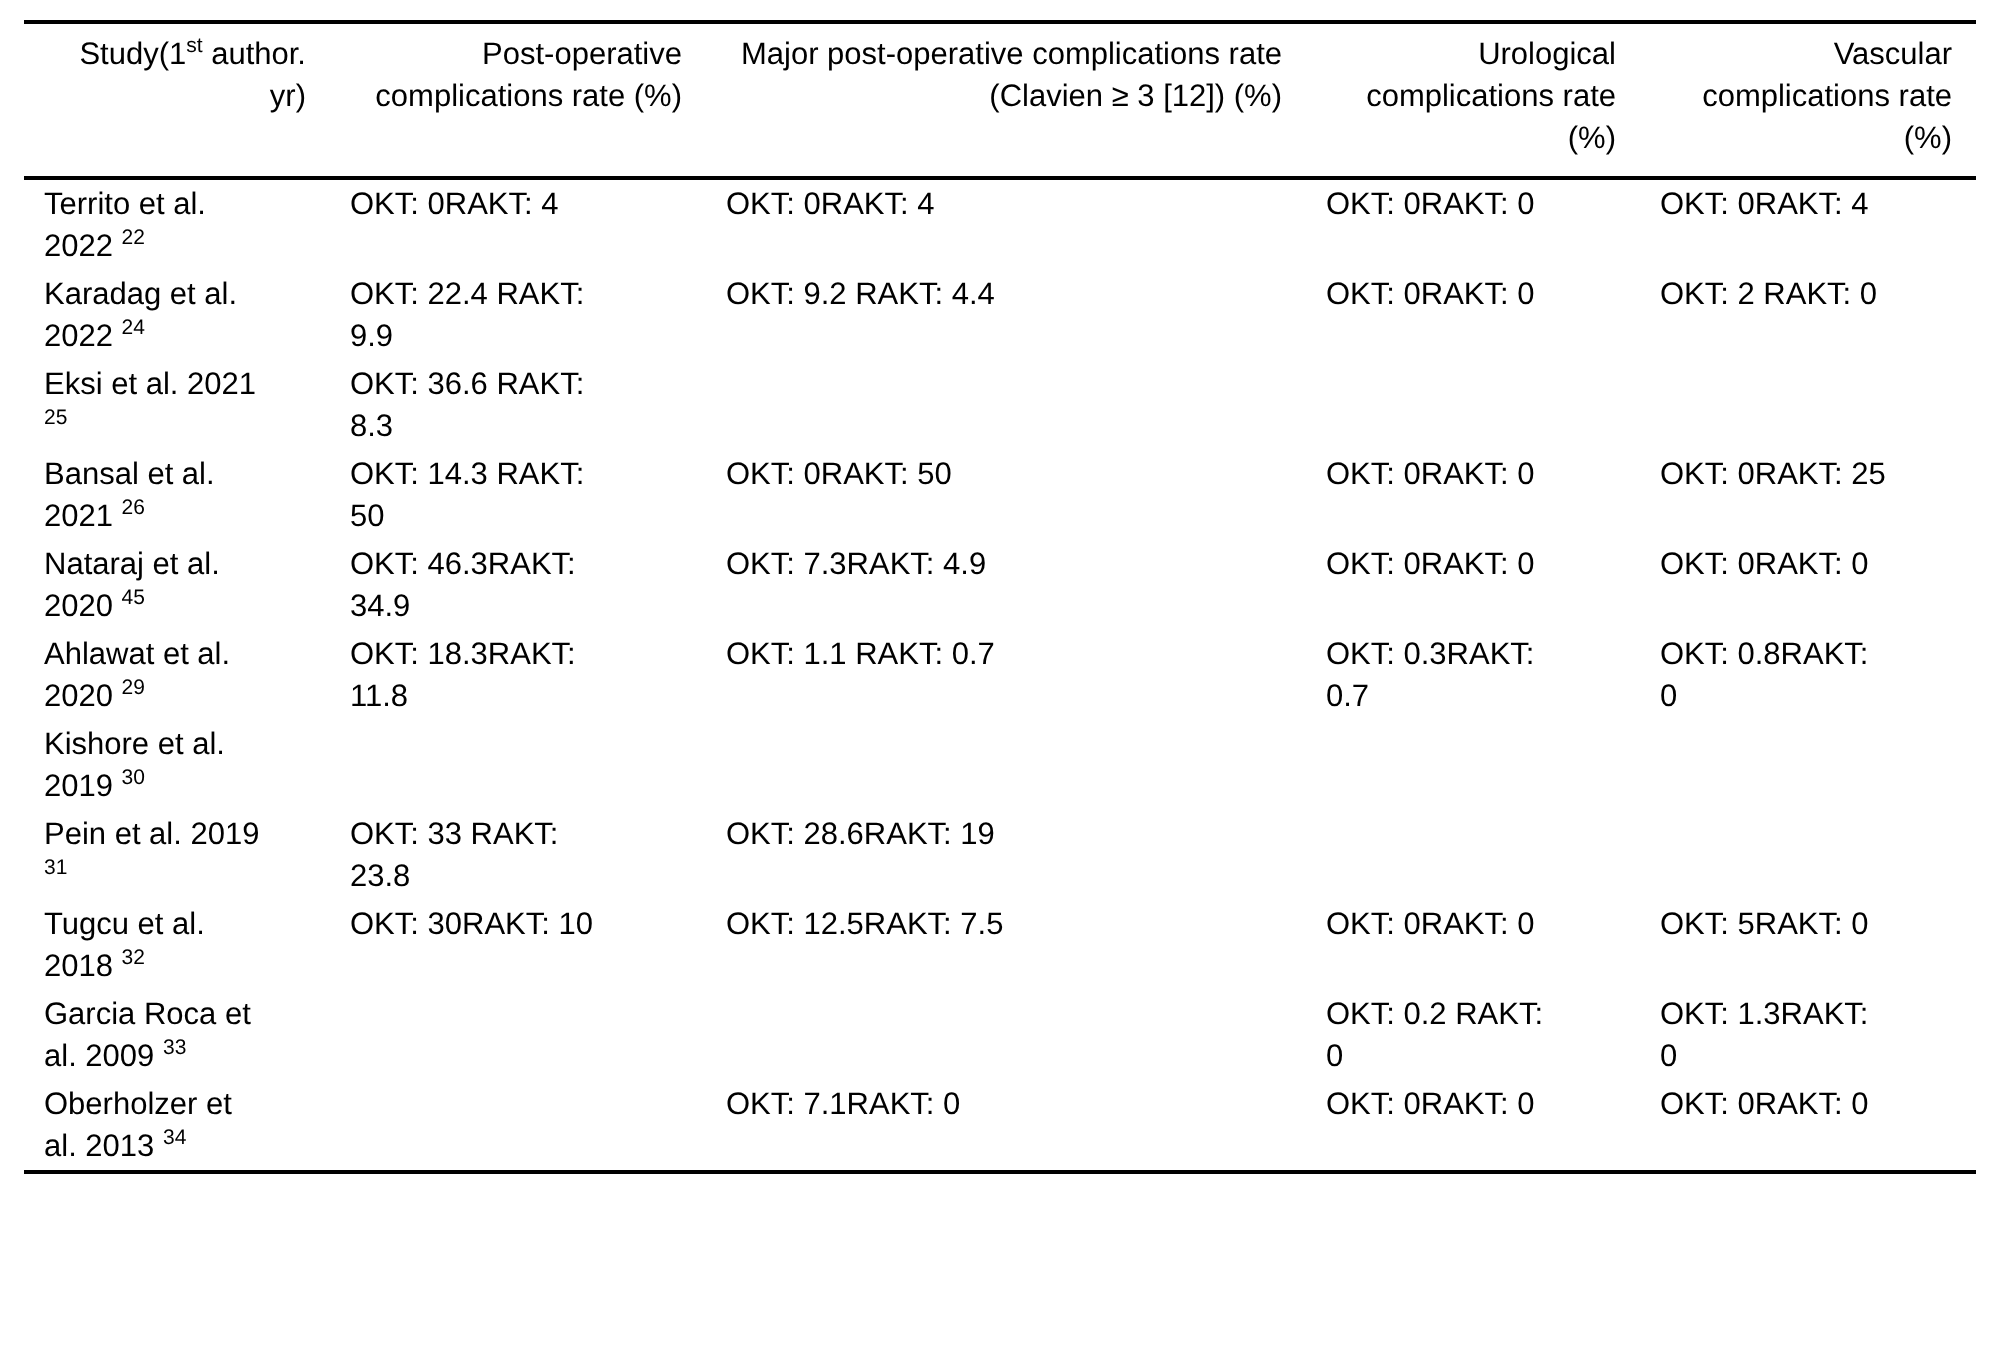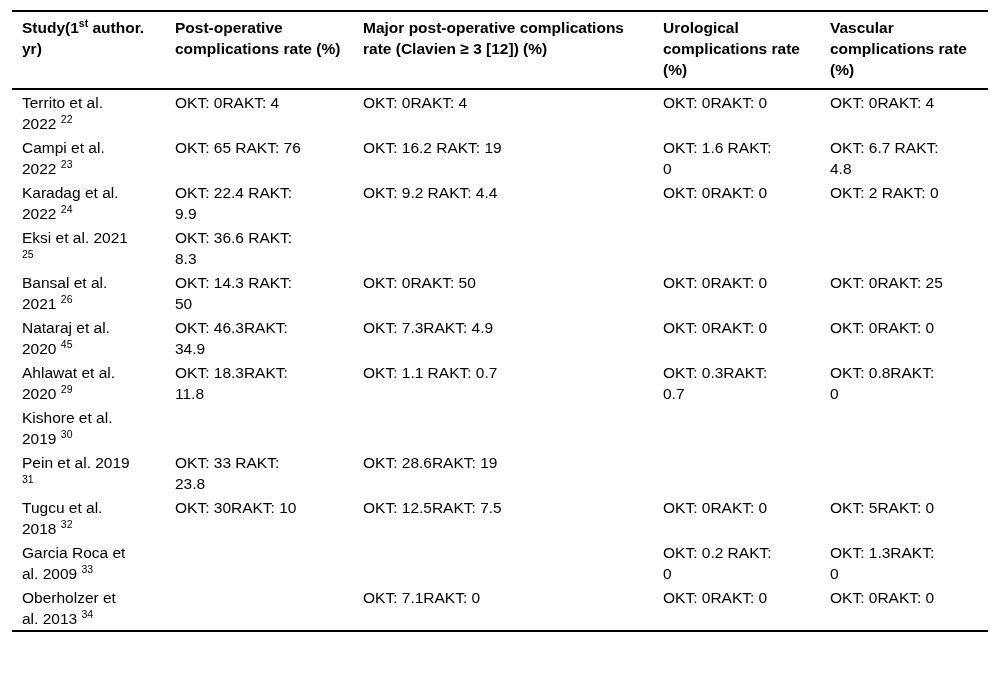--- a/index.html
+++ b/index.html
@@ -19,22 +19,22 @@
     border-collapse: collapse;
     table-layout: fixed;
     width: 976px;
     margin: 10px 12px 0 12px;
     border-top: 2px solid #000000;
     border-bottom: 2px solid #000000;
     font-size: 15.5px;
     line-height: 21px;
   }
   thead th {
-    font-weight: bold;
-    text-align: left;
+    font-weight: normal;
+    text-align: right;
     vertical-align: top;
     border-bottom: 2px solid #000000;
     padding: 5px 12px 8px 10px;
   }
   tbody td {
     vertical-align: top;
     padding: 2px 12px 1px 10px;
   }
   td.c1 { padding-right: 33px; }
   td.c2 { padding-right: 40px; }
@@ -70,27 +70,20 @@
     </thead>
     <tbody id="table-body">
   <tr>
     <td class="c1"><span>Territo et al. 2022</span> <sup>22</sup></td>
     <td class="c2">OKT: 0RAKT: 4</td>
     <td class="c3">OKT: 0RAKT: 4</td>
     <td class="c4">OKT: 0RAKT: 0</td>
     <td class="c5">OKT: 0RAKT: 4</td>
   </tr>
 
-  <tr>
-    <td class="c1"><span>Campi et al. 2022</span> <sup>23</sup></td>
-    <td class="c2">OKT: 65 RAKT: 76</td>
-    <td class="c3">OKT: 16.2 RAKT: 19</td>
-    <td class="c4">OKT: 1.6 RAKT: 0</td>
-    <td class="c5">OKT: 6.7 RAKT: 4.8</td>
-  </tr>
 
   <tr>
     <td class="c1"><span>Karadag et al. 2022</span> <sup>24</sup></td>
     <td class="c2">OKT: 22.4 RAKT: 9.9</td>
     <td class="c3">OKT: 9.2 RAKT: 4.4</td>
     <td class="c4">OKT: 0RAKT: 0</td>
     <td class="c5">OKT: 2 RAKT: 0</td>
   </tr>
 
   <tr>

